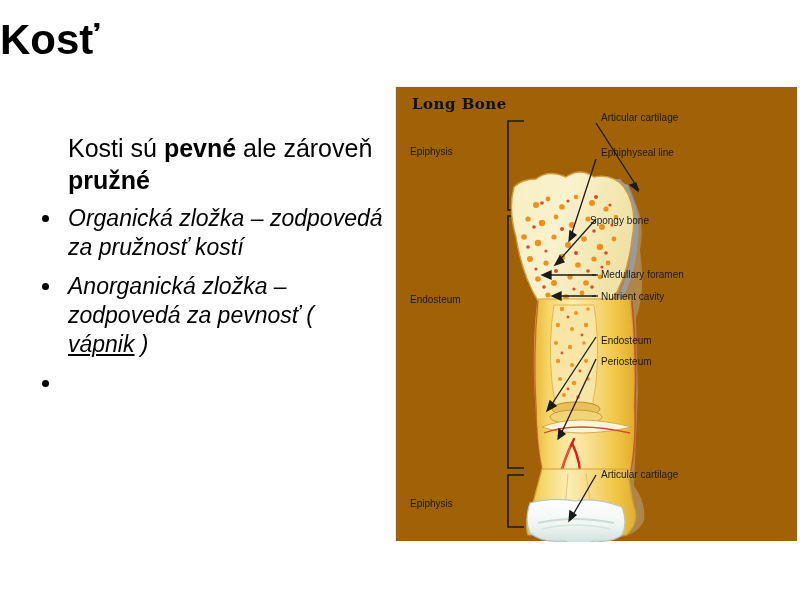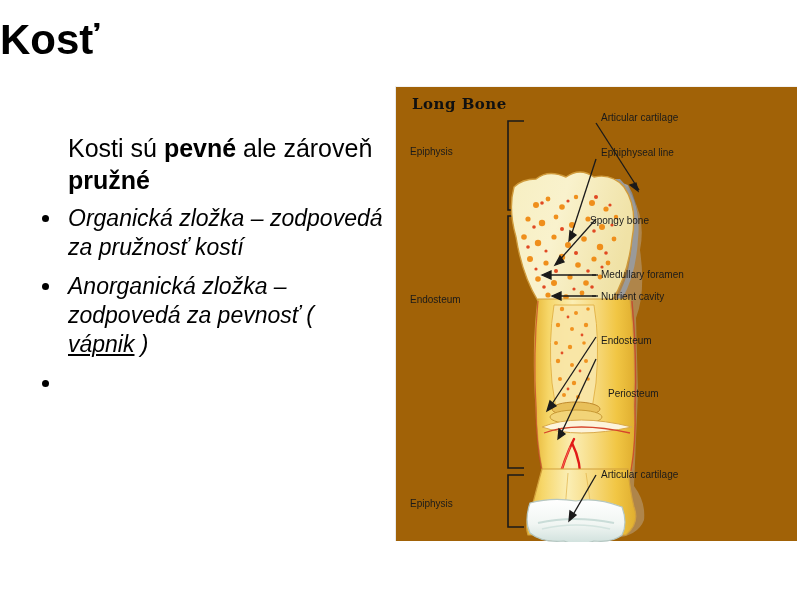--- a/index.html
+++ b/index.html
@@ -109,21 +109,21 @@
   }
   #lbl-epiphysis-top   { left: 14px;  top: 56px;  }
   #lbl-diaphysis       { left: 14px;  top: 204px; }
   #lbl-epiphysis-bot   { left: 14px;  top: 408px; }
   #lbl-articular-top   { left: 205px; top: 22px;  }
   #lbl-ephiphyseal     { left: 205px; top: 57px;  }
   #lbl-spongy          { left: 194px; top: 125px; }
   #lbl-medullary       { left: 205px; top: 179px; }
   #lbl-nutrient        { left: 205px; top: 201px; }
   #lbl-endosteum       { left: 205px; top: 245px; }
-  #lbl-periosteum      { left: 212px; top: 266px; margin-top: 32px; }
+  #lbl-periosteum      { left: 205px; top: 266px; }
   #lbl-articular-bot   { left: 205px; top: 379px; }
 
   #bone-svg {
     position: absolute;
     left: 0; top: 0;
     width: 402px;
     height: 455px;
   }
 </style>
 </head>

